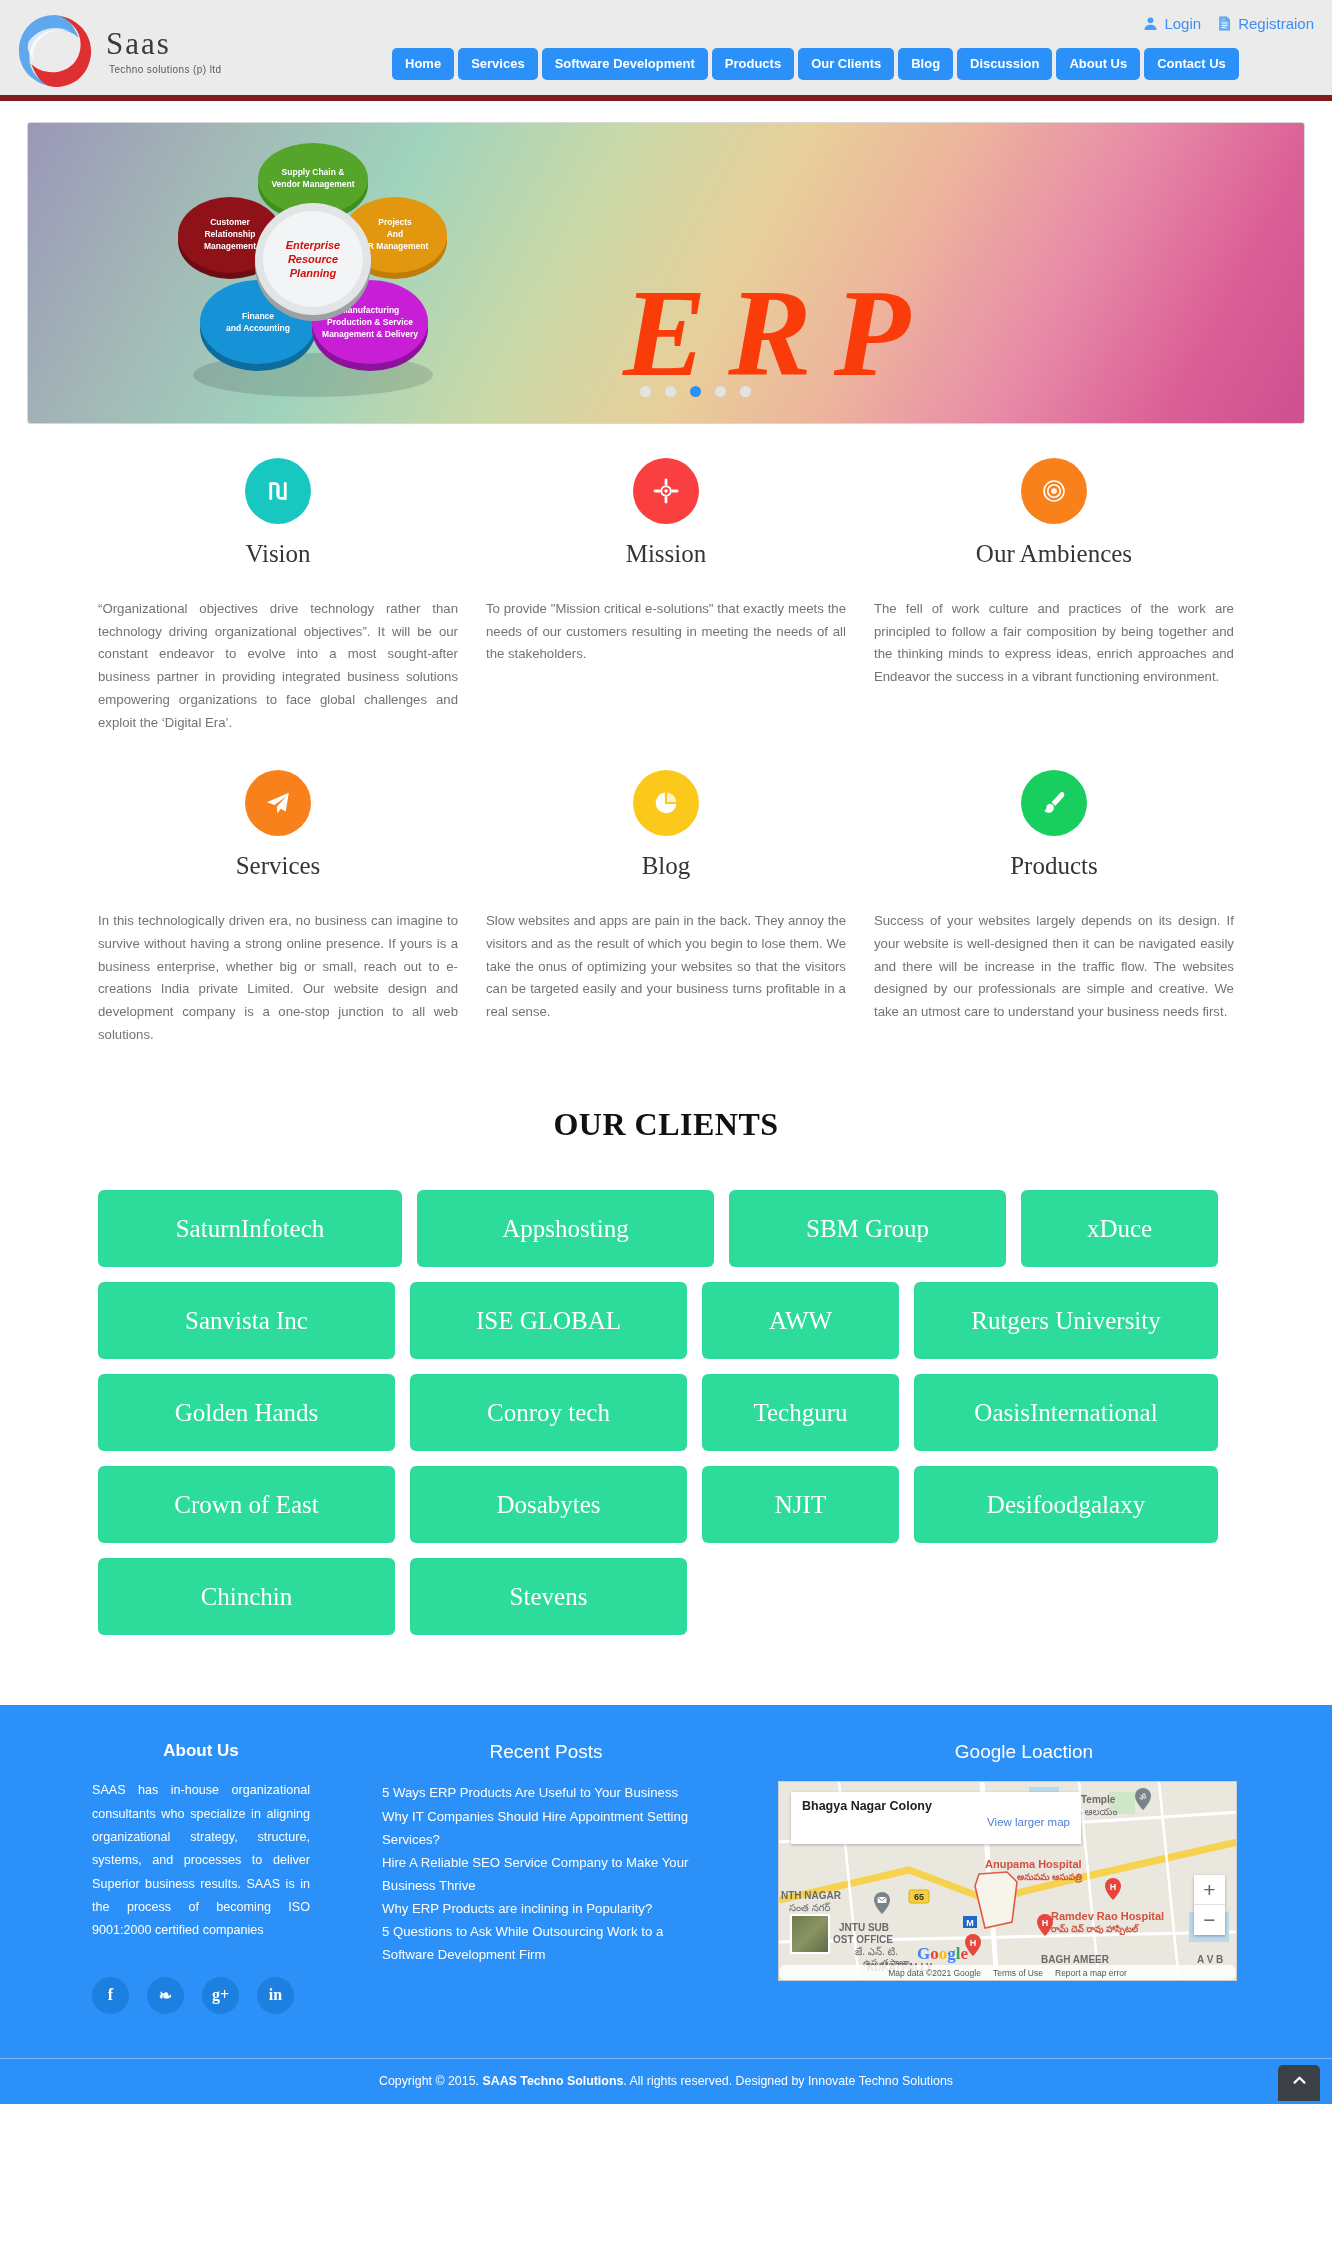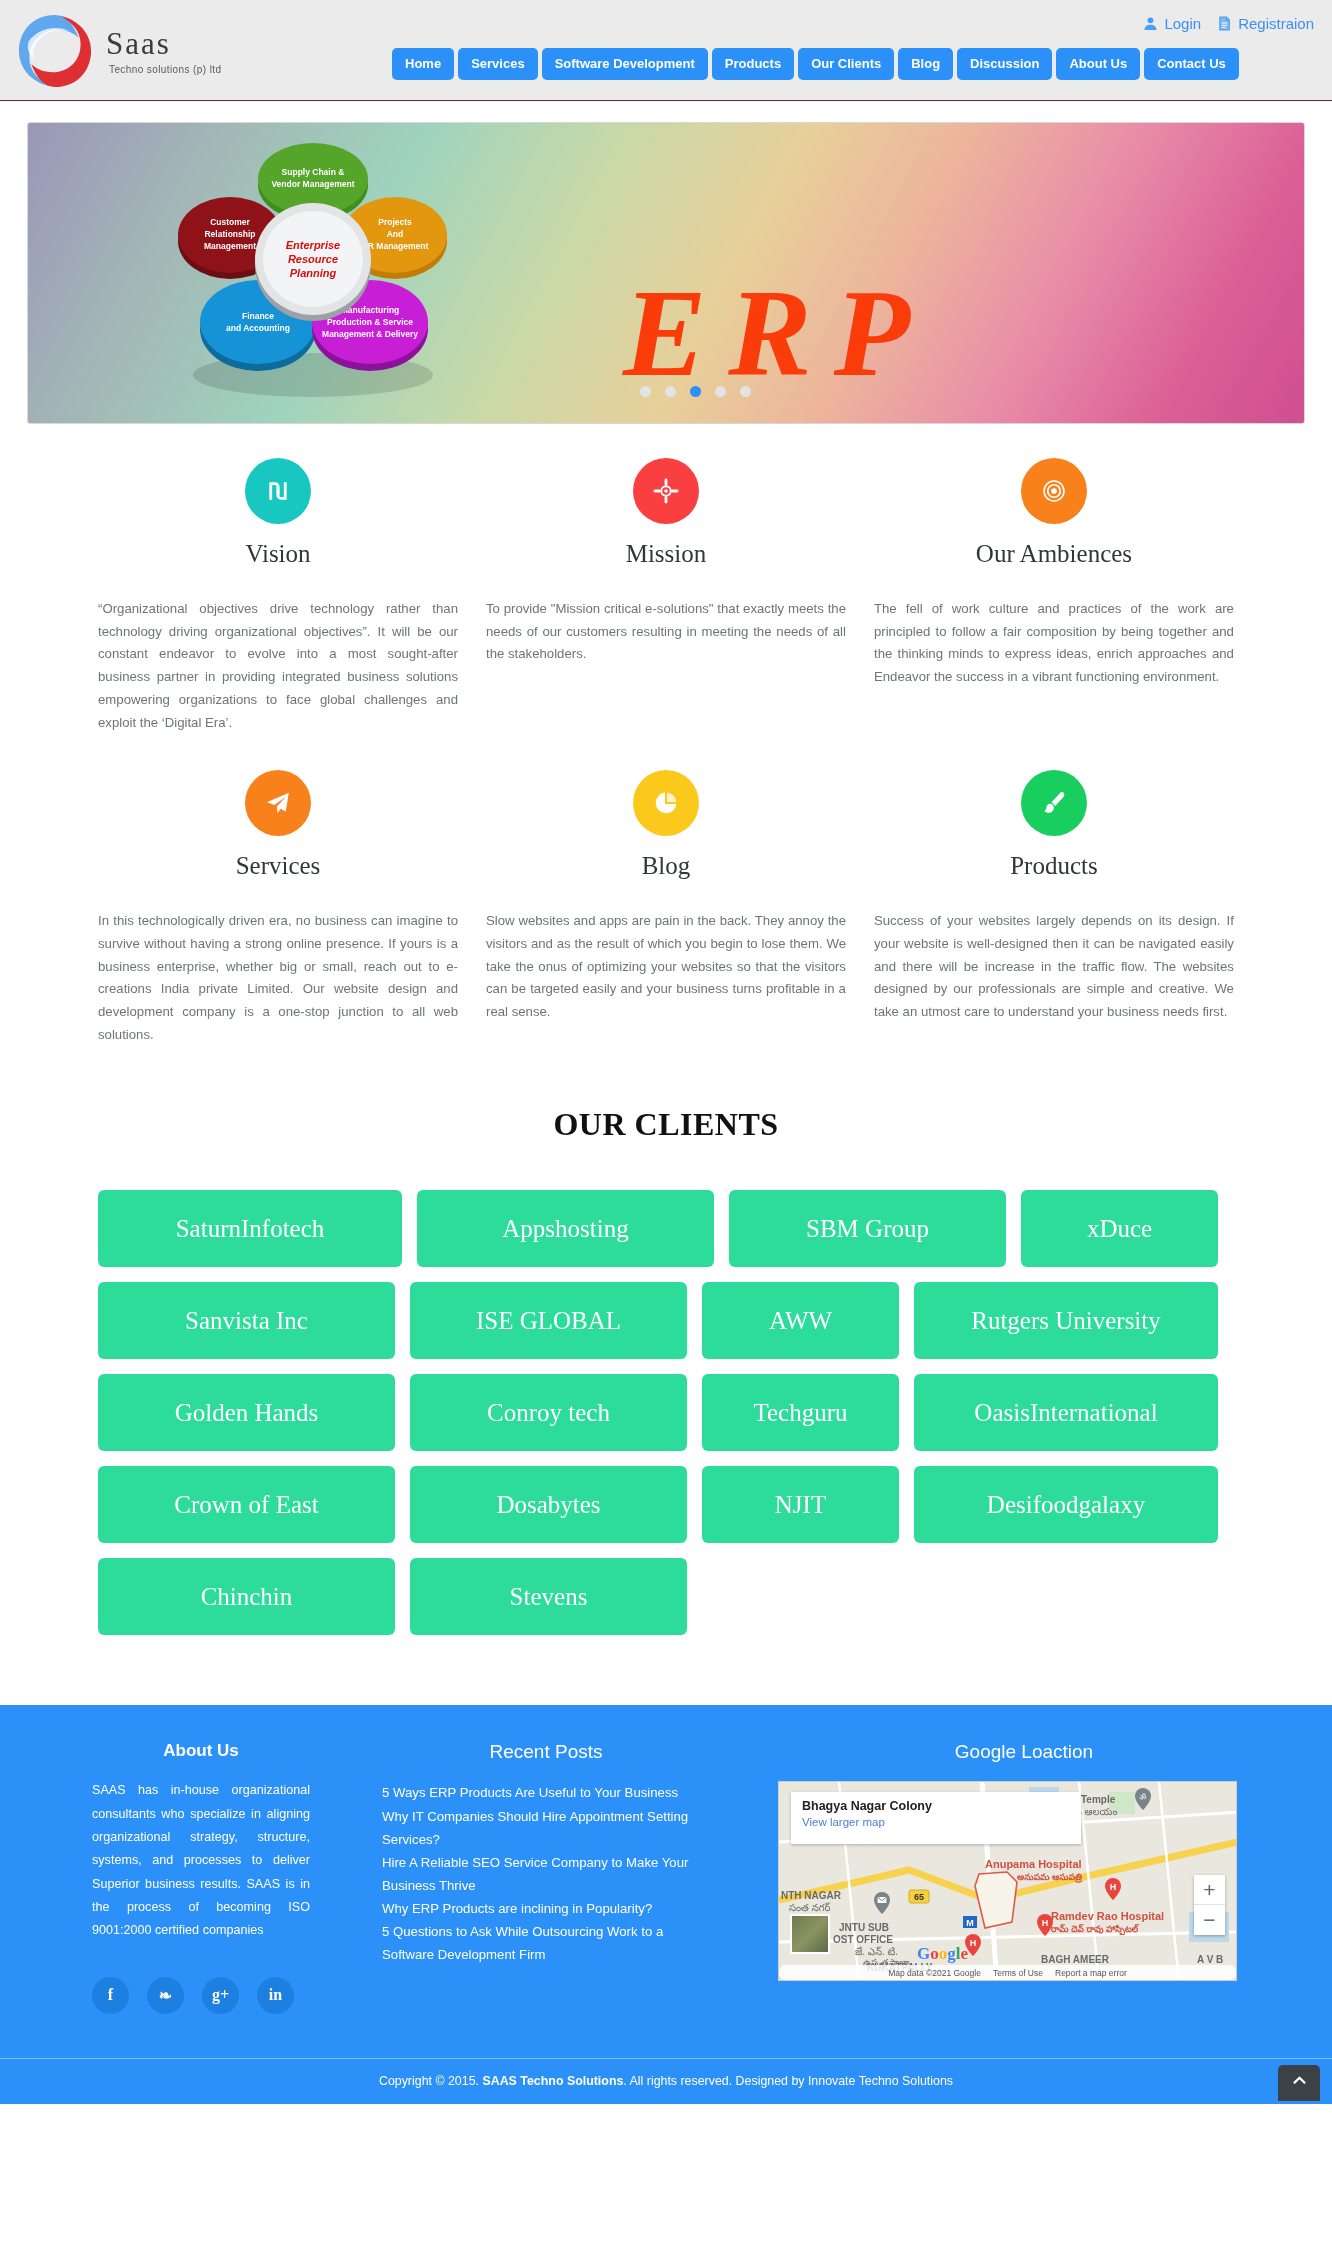--- a/index.html
+++ b/index.html
@@ -8,21 +8,21 @@
     background: #ffffff;
     font-family: "Liberation Sans", sans-serif;
   }
   body { position: relative; }
 
   
   .header {
     height: 101px;
     background: #ebebeb;
     position: relative;
-    border-bottom: 1px solid #7f1d1d;
+    border-bottom: 6px solid #7f1d1d;
   }
   .logo-wrap {
     position: absolute;
     left: 14px; top: 10px;
     display: flex; align-items: center;
   }
   .logo-mark {
     width: 82px; height: 82px; position: relative;
   }
   .logo-text { margin-left: 10px; }
@@ -213,21 +213,21 @@
     border: 1px solid #d0cec9;
   }
   .map-card {
     position: absolute; left: 12px; top: 10px;
     width: 290px; height: 52px;
     background: #fff; padding: 7px 11px;
     box-shadow: 0 1px 3px rgba(0,0,0,.25);
     z-index: 6;
   }
   .map-card-t { font-size: 12.5px; font-weight: bold; color: #222; }
-  .map-card-l { font-size: 11.5px; color: #4a7fd4; cursor: pointer; margin-top: 3px; }
+  .map-card-l { font-size: 11.5px; color: #4a7fd4; cursor: pointer; margin-top: 3px; text-align: right; }
   .map-zoom {
     position: absolute; right: 11px; top: 93px;
     width: 31px; background: #fff; z-index: 6;
     box-shadow: 0 1px 3px rgba(0,0,0,.3);
   }
   .map-zoom div {
     height: 30px; display: flex; align-items: center; justify-content: center;
     font-size: 21px; color: #666; cursor: pointer;
   }
   .map-zoom div:first-child { border-bottom: 1px solid #e0e0e0; }

